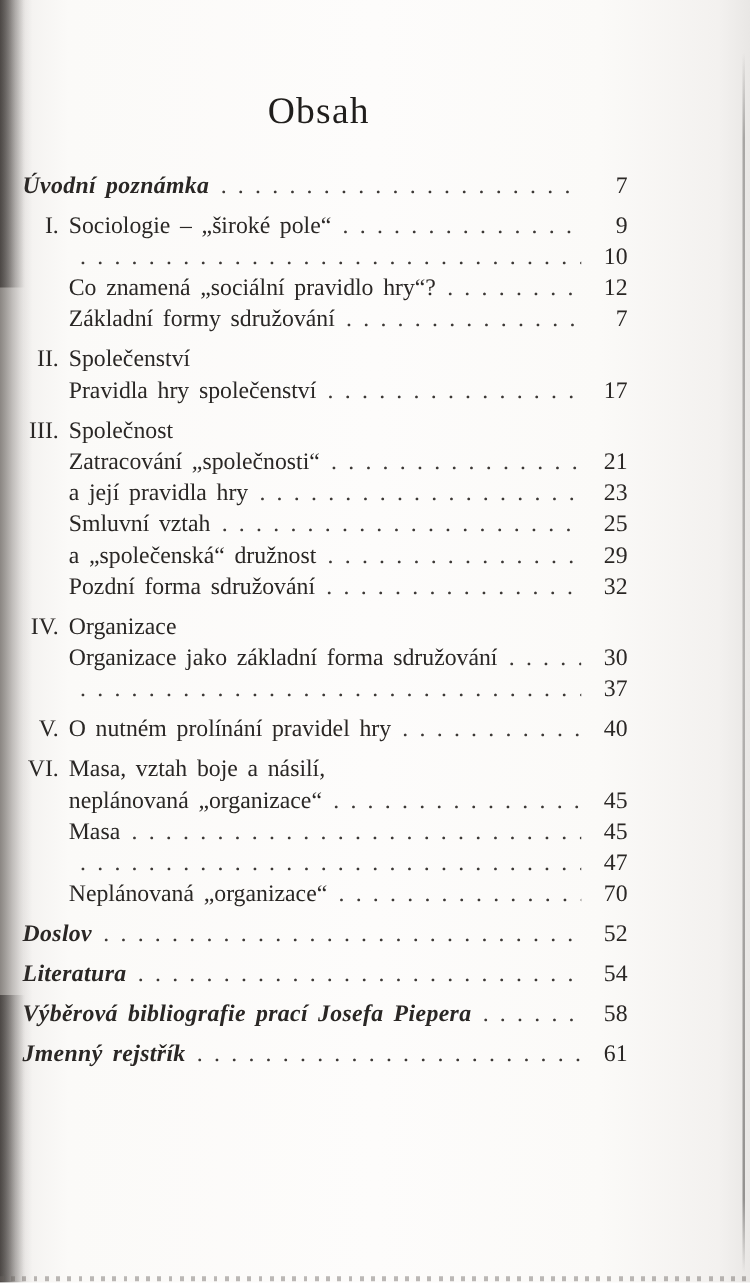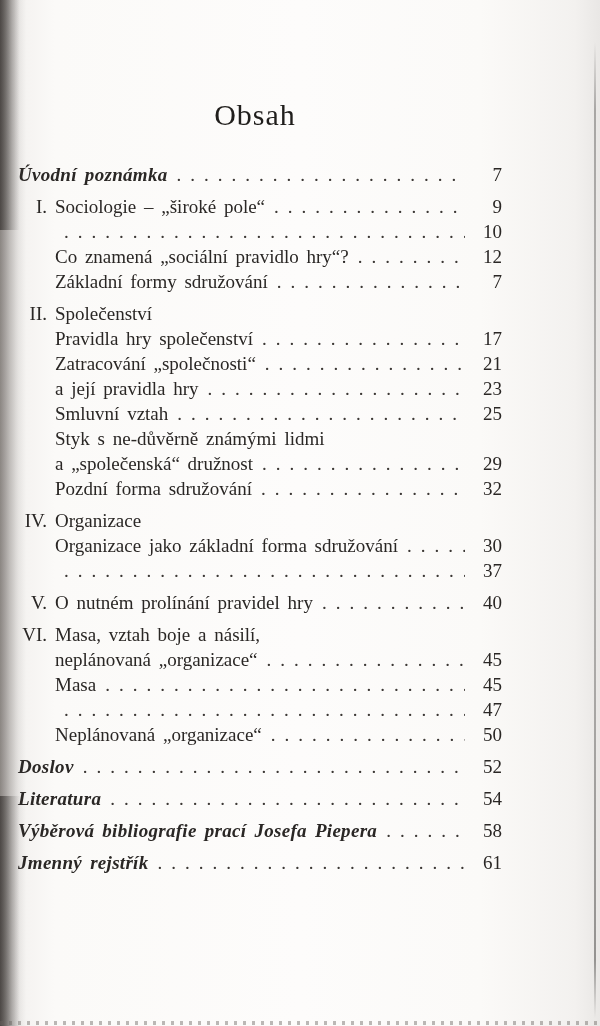--- a/index.html
+++ b/index.html
@@ -26,21 +26,21 @@
     position:absolute; right:4px; top:42px; bottom:8px; width:2px;
     background:linear-gradient(180deg,rgba(160,158,156,0),#a8a6a4 7%,#b6b4b2 50%,#949290 94%,rgba(160,158,156,0));
   }
   .bottom-edge {
     position:absolute; left:0; right:0; bottom:1px; height:4px; opacity:.55;
     background:repeating-linear-gradient(90deg,rgba(104,98,94,.8) 0 3px,rgba(104,98,94,0) 3px 9px);
   }
 
   
   .title {
-    margin:0; padding-top:98px; width:510px;
+    margin:0; padding-top:72px; width:510px;
     text-align:center; font-size:30px; font-weight:normal;
     letter-spacing:1px; color:#201e1c;
   }
   .toc {
     margin:30px 0 0 18px; width:484px;
     font-size:19px; word-spacing:3px;
   }
   .row { display:flex; align-items:baseline; height:25px; line-height:25px; }
   .row.sect { margin-top:7px; }
   .num { flex:none; width:37px; text-align:right; padding-right:8px; box-sizing:border-box; }
@@ -91,41 +91,41 @@
       <div class="row sect">
         <span class="num">II.</span>
         <span class="txt">Společenství</span>
       </div>
       <div class="row">
         <span class="ind"></span>
         <span class="txt">Pravidla hry společenství</span>
         <span class="leader">............................................................</span>
         <span class="pg">17</span>
       </div>
+      <div class="row sect">
+        <span class="num">III.</span>
+        <span class="txt">Společnost</span>
+      </div>
       <div class="row">
         <span class="ind"></span>
         <span class="txt">Zatracování „společnosti“</span>
         <span class="leader">............................................................</span>
         <span class="pg">21</span>
       </div>
       <div class="row">
         <span class="ind"></span>
         <span class="txt">a její pravidla hry</span>
         <span class="leader">............................................................</span>
         <span class="pg">23</span>
       </div>
       <div class="row">
         <span class="ind"></span>
         <span class="txt">Smluvní vztah</span>
         <span class="leader">............................................................</span>
         <span class="pg">25</span>
-      </div>
-      <div class="row">
-        <span class="ind"></span>
-        <span class="txt">Styk s ne-důvěrně známými lidmi</span>
       </div>
       <div class="row">
         <span class="ind"></span>
         <span class="txt">a „společenská“ družnost</span>
         <span class="leader">............................................................</span>
         <span class="pg">29</span>
       </div>
       <div class="row">
         <span class="ind"></span>
         <span class="txt">Pozdní forma sdružování</span>
@@ -171,21 +171,21 @@
       </div>
       <div class="row">
         <span class="ind"></span>
         <span class="leader">............................................................</span>
         <span class="pg">47</span>
       </div>
       <div class="row">
         <span class="ind"></span>
         <span class="txt">Neplánovaná „organizace“</span>
         <span class="leader">............................................................</span>
-        <span class="pg">50</span>
+        <span class="pg">70</span>
       </div>
       <div class="row sect it">
         <span class="txt">Doslov</span>
         <span class="leader">............................................................</span>
         <span class="pg">52</span>
       </div>
       <div class="row sect it">
         <span class="txt">Literatura</span>
         <span class="leader">............................................................</span>
         <span class="pg">54</span>

